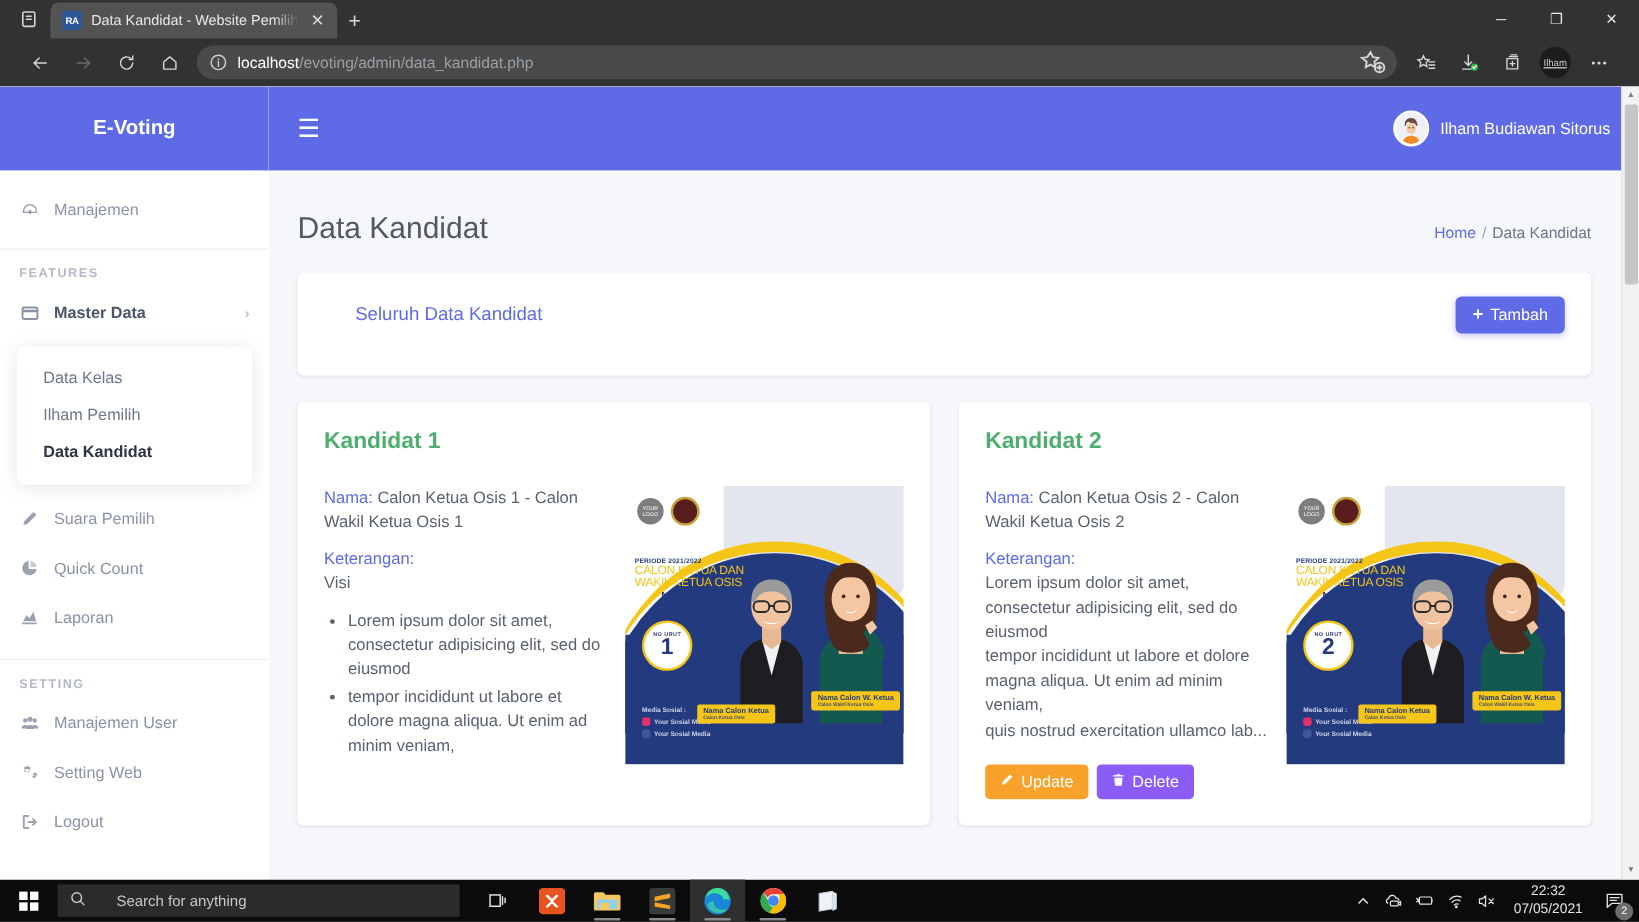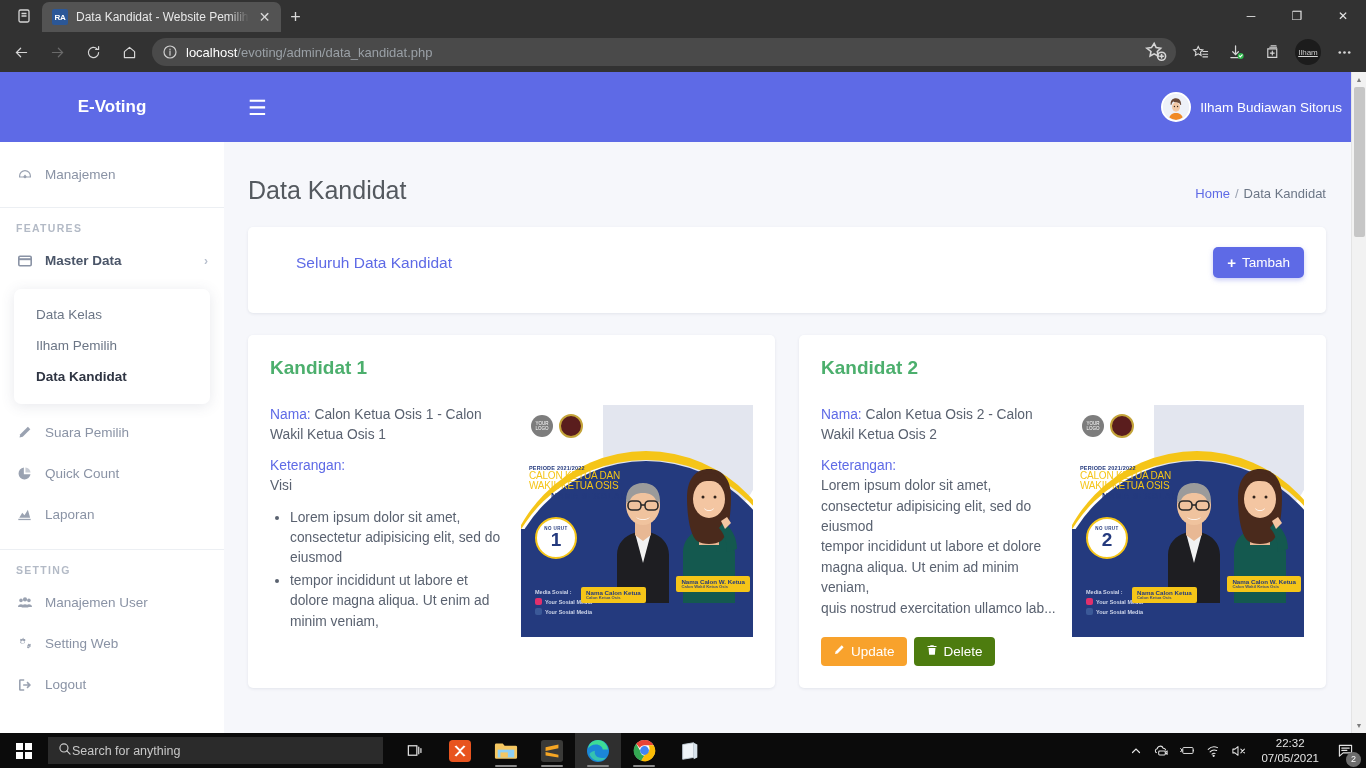--- a/index.html
+++ b/index.html
@@ -30,21 +30,21 @@
     flex: 1 1 auto;
     -webkit-mask-image: linear-gradient(to right, #000 88%, transparent 100%);
     mask-image: linear-gradient(to right, #000 88%, transparent 100%);
   }
   .tab-close { color: #d8d8d8; font-size: 14px; line-height: 1; width: 16px; text-align: center; flex: 0 0 auto; }
   .new-tab { width: 30px; height: 30px; color: #d8d8d8; font-size: 18px; display: flex; align-items: center; justify-content: center; }
 
   .win-controls { position: absolute; top: 0; right: 0; display: flex; height: 32px; }
   .win-btn { width: 46px; height: 32px; display: flex; align-items: center; justify-content: center; color: #e6e6e6; font-size: 12px; }
 
-  .toolbar { height: 40px; background: #323232; display: flex; align-items: center; padding: 0 4px; gap: 2px; }
+  .toolbar { height: 40px; background: #323232; display: flex; align-items: center; padding: 0 16px; gap: 2px; }
   .tb-icon { width: 34px; height: 30px; display: flex; align-items: center; justify-content: center; color: #d6d6d6; }
   .tb-icon svg { width: 17px; height: 17px; }
   .tb-icon.disabled { color: #6a6a6a; }
   .omnibox {
     flex: 1 1 auto; height: 28px; background: #4a4a4a; border-radius: 14px;
     display: flex; align-items: center; padding: 0 8px 0 10px; margin: 0 4px; gap: 8px;
   }
   .omni-info { width: 16px; height: 16px; color: #cfcfcf; flex: 0 0 auto; }
   .omni-text { font-size: 13px; color: #9aa0a6; white-space: nowrap; overflow: hidden; flex: 1 1 auto; }
   .omni-text b { color: #ffffff; font-weight: normal; }
@@ -115,21 +115,21 @@
   .visi { margin-top: 10px; }
   .card-text ul { margin: 11px 0 0 20px; }
   .card-text li { margin-bottom: 2px; }
   .card-actions { margin-top: 18px; display: flex; gap: 7px; }
   .btn-update, .btn-delete {
     border: none; border-radius: 4px; color: #fff; font-size: 13.5px;
     padding: 7px 12px; display: inline-flex; align-items: center; gap: 6px; cursor: pointer;
     font-family: "Liberation Sans", sans-serif;
   }
   .btn-update { background: #f8a22c; }
-  .btn-delete { background: #4d7c0f; }
+  .btn-delete { background: #8b5cf6; }
 
   
   .poster { width: 232px; height: 232px; flex: 0 0 auto; position: relative; overflow: hidden; background: #fff; }
   .poster .pbg { position: absolute; inset: 0; background: #fff; }
   .poster .dome { position: absolute; left: 82px; top: -34px; width: 160px; height: 160px; background: #e3e6ef; border-radius: 0 0 90px 90px; }
   .poster .navy { position: absolute; left: 0; right: 0; bottom: 0; height: 108px; background: #243a7e; }
   .poster .yellowarc {
     position: absolute; left: -20px; bottom: 36px; width: 290px; height: 150px;
     border-top: 9px solid #f5c518; border-radius: 50% 50% 0 0 / 100% 100% 0 0;
   }
@@ -172,21 +172,21 @@
   .pscroll .thumb { position: absolute; top: 15px; left: 2px; width: 11px; height: 150px; background: #c6c6c6; border-radius: 2px; }
   .pscroll .arrow.bottom { position: absolute; bottom: 0; left: 0; right: 0; }
 
   
   .taskbar { height: 35px; width: 1366px; background: #0b0b0b; display: flex; align-items: center; }
   .start { width: 48px; height: 35px; display: flex; align-items: center; justify-content: center; }
   .win-logo { width: 16px; height: 16px; display: grid; grid-template-columns: 1fr 1fr; grid-template-rows: 1fr 1fr; gap: 2px; }
   .win-logo i { background: #fff; display: block; }
   .tb-search {
     width: 335px; height: 27px; background: #2b2b2b; display: flex; align-items: center;
-    gap: 0; padding: 0 10px; color: #c8c8c8; font-size: 12.5px; margin-right: 8px;
+    gap: 25px; padding: 0 10px; color: #c8c8c8; font-size: 12.5px; margin-right: 8px;
   }
   .taskview { width: 46px; height: 35px; display: flex; align-items: center; justify-content: center; color: #e3e3e3; }
   .tb-apps { display: flex; align-items: center; gap: 0px; }
   .tb-app { width: 46px; height: 35px; display: flex; align-items: center; justify-content: center; position: relative; }
   .tb-app.active { background: #2f2f2f; }
   .tb-app .underline { position: absolute; bottom: 1px; left: 12px; right: 12px; height: 2px; background: #8a8a8a; border-radius: 1px; }
   .tray { margin-left: auto; display: flex; align-items: center; gap: 9px; padding-right: 8px; color: #e4e4e4; font-size: 11px; }
   .tray .ic { width: 17px; display: flex; align-items: center; justify-content: center; }
   .clock { text-align: center; line-height: 1.25; font-size: 11.5px; padding: 0 4px; }
   .notif { position: relative; width: 26px; height: 26px; display: flex; align-items: center; justify-content: center; }

